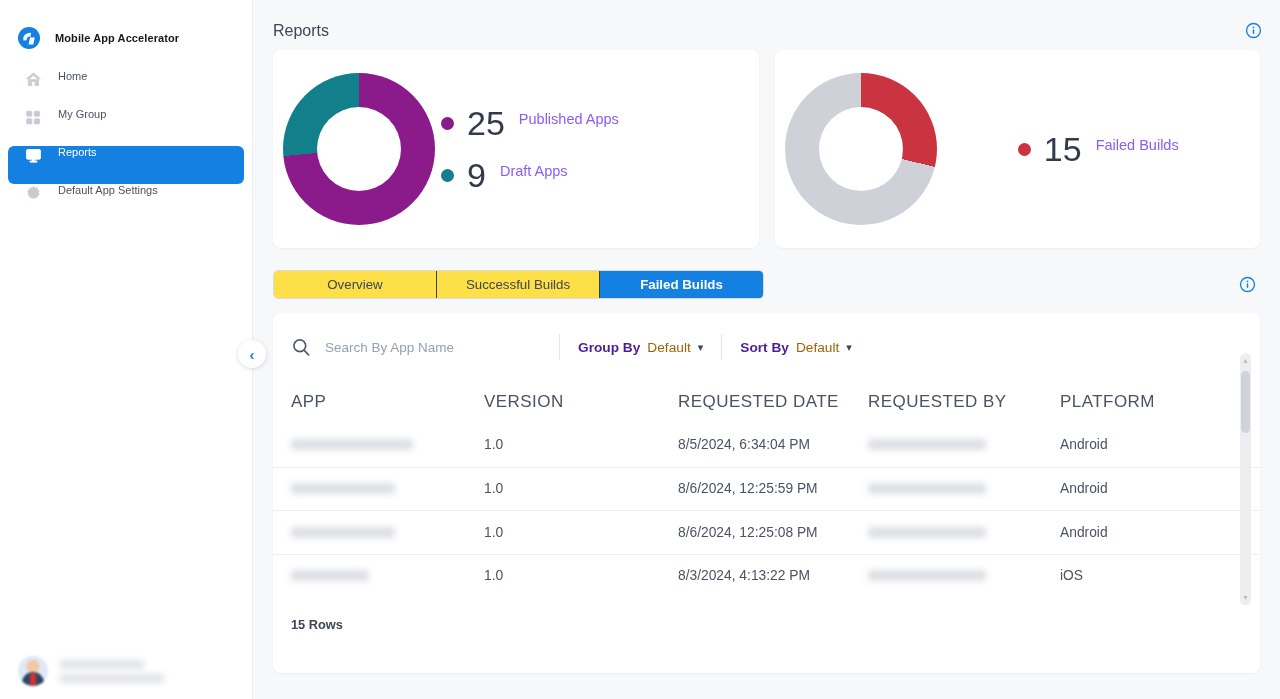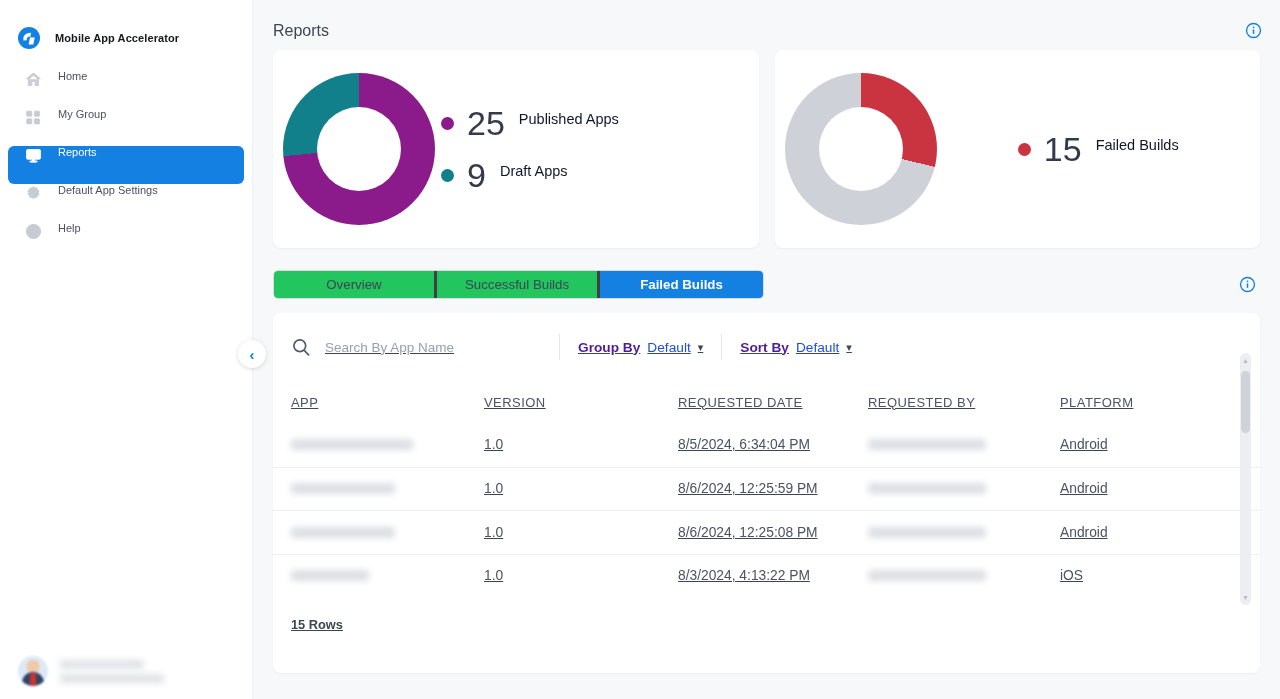--- a/index.html
+++ b/index.html
@@ -79,54 +79,54 @@
   .donut::after {
     content:""; position:absolute; left:50%; top:50%; transform:translate(-50%,-50%);
     width:84px; height:84px; border-radius:50%; background:#ffffff;
   }
   .legend { flex:1 1 auto; display:flex; flex-direction:column; justify-content:center; gap:18px; padding-left:6px; }
   .legend.center { align-items:center; padding-left:0; }
   .legend-row { display:flex; flex-direction:row; gap:14px; }
   .legend-top { display:flex; align-items:center; gap:13px; }
   .dot { width:13px; height:13px; border-radius:50%; flex:0 0 13px; }
   .legend-num { font-size:34px; color:#333b4a; line-height:1; font-weight:normal; }
-  .legend-label { font-size:14.5px; color:#0f172a; margin-top:5px; }
+  .legend-label { font-size:14.5px; color:#8b5cf6; margin-top:5px; }
   .legend.center .legend-label { text-align:center; }
 
   
   .tabs-row { display:flex; align-items:center; justify-content:space-between; padding:22px 22px 0 20px; }
   .tabs { display:flex; border:1px solid #d8dce2; border-radius:5px; overflow:hidden; background:#ffffff; }
   .tab {
     height:27px; min-width:163px; display:flex; align-items:center; justify-content:center;
-    font-size:13.3px; color:#3d4654; cursor:pointer; border-right:3px solid #404040; background:#22c55e;
+    font-size:13.3px; color:#3d4654; cursor:pointer; border-right:1px solid #404040; background:#fde047;
   }
   .tab:last-child { border-right:none; }
   .tab.active { background:#1380e2; color:#ffffff; font-weight:bold; }
 
   
   .panel {
     margin:14px 20px 0 20px; background:#ffffff; border-radius:8px;
-    height:360px; position:relative; box-shadow:0 1px 2px rgba(30,40,60,.05); overflow:hidden;text-decoration:underline;
+    height:360px; position:relative; box-shadow:0 1px 2px rgba(30,40,60,.05); overflow:hidden;
   }
   .toolbar { display:flex; align-items:center; height:68px; padding:0 18px; gap:0; }
   .search-box { display:flex; align-items:center; gap:14px; width:250px; }
   .search-icon { width:20px; height:20px; flex:0 0 20px; color:#51596b; }
   .search-input {
     border:none; outline:none; font-family:"Liberation Sans", sans-serif;
     font-size:13.5px; color:#3d4654; width:100%; background:transparent;
   }
   .search-input::placeholder { color:#97a0b0; }
   .vsep { width:1px; height:26px; background:#e2e5ea; margin:0 18px; }
   .ctl { display:flex; align-items:center; gap:7px; font-size:13.7px; cursor:pointer; }
   .ctl-label { font-weight:bold; color:#4c1d95; }
-  .ctl-value { color:#1d4ed8; }
+  .ctl-value { color:#a16207; }
   .caret { font-size:11px; color:#3d4654; }
 
   .thead { display:flex; padding:0 18px; height:42px; align-items:center; }
-  .th { font-size:13px; letter-spacing:.45px; color:#4a5362; }
+  .th { font-size:17px; letter-spacing:.45px; color:#4a5362; }
   .c-app  { flex:0 0 193px; }
   .c-ver  { flex:0 0 194px; }
   .c-date { flex:0 0 190px; }
   .c-by   { flex:0 0 192px; }
   .c-plat { flex:1 1 auto; }
 
   .tbody { position:relative; }
   .trow { display:flex; align-items:center; height:43.5px; padding:0 18px; }
   .trow + .trow { border-top:1px solid #edeff2; }
   .td { font-size:13.8px; color:#4a5362; }
@@ -202,30 +202,20 @@
       <div class="nav-item">
         <span class="nav-icon">
           <svg viewBox="0 0 20 20" width="17" height="17">
             <path d="M10 1.6l1.5 2.1 2.5-.5.4 2.5 2.3 1.1-1.2 2.2 1.2 2.2-2.3 1.1-.4 2.5-2.5-.5L10 16.4l-1.5-2.1-2.5.5-.4-2.5-2.3-1.1 1.2-2.2L3.3 6.8l2.3-1.1.4-2.5 2.5.5L10 1.6z" fill="#c7cbd2"></path>
             <circle cx="10" cy="9" r="2.6" fill="#ffffff"></circle>
           </svg>
         </span>
         <span>Default App Settings</span>
       </div>
 
-      <div class="nav-item">
-        <span class="nav-icon">
-          <svg viewBox="0 0 20 20" width="17" height="17">
-            <circle cx="10" cy="10" r="8" fill="none" stroke="#c7cbd2" stroke-width="1.8"></circle>
-            <path d="M8.1 8a2 2 0 1 1 2.6 1.9c-.5.2-.7.6-.7 1.1v.5" fill="none" stroke="#c7cbd2" stroke-width="1.6" stroke-linecap="round"></path>
-            <circle cx="10" cy="14" r="1.05" fill="#c7cbd2"></circle>
-          </svg>
-        </span>
-        <span>Help</span>
-      </div>
     </nav>
 
     <div class="sidebar-user">
       <span class="avatar"></span>
       <span class="user-texts">
         <span class="redact user-name"></span>
         <span class="redact user-mail"></span>
       </span>
     </div>
 

